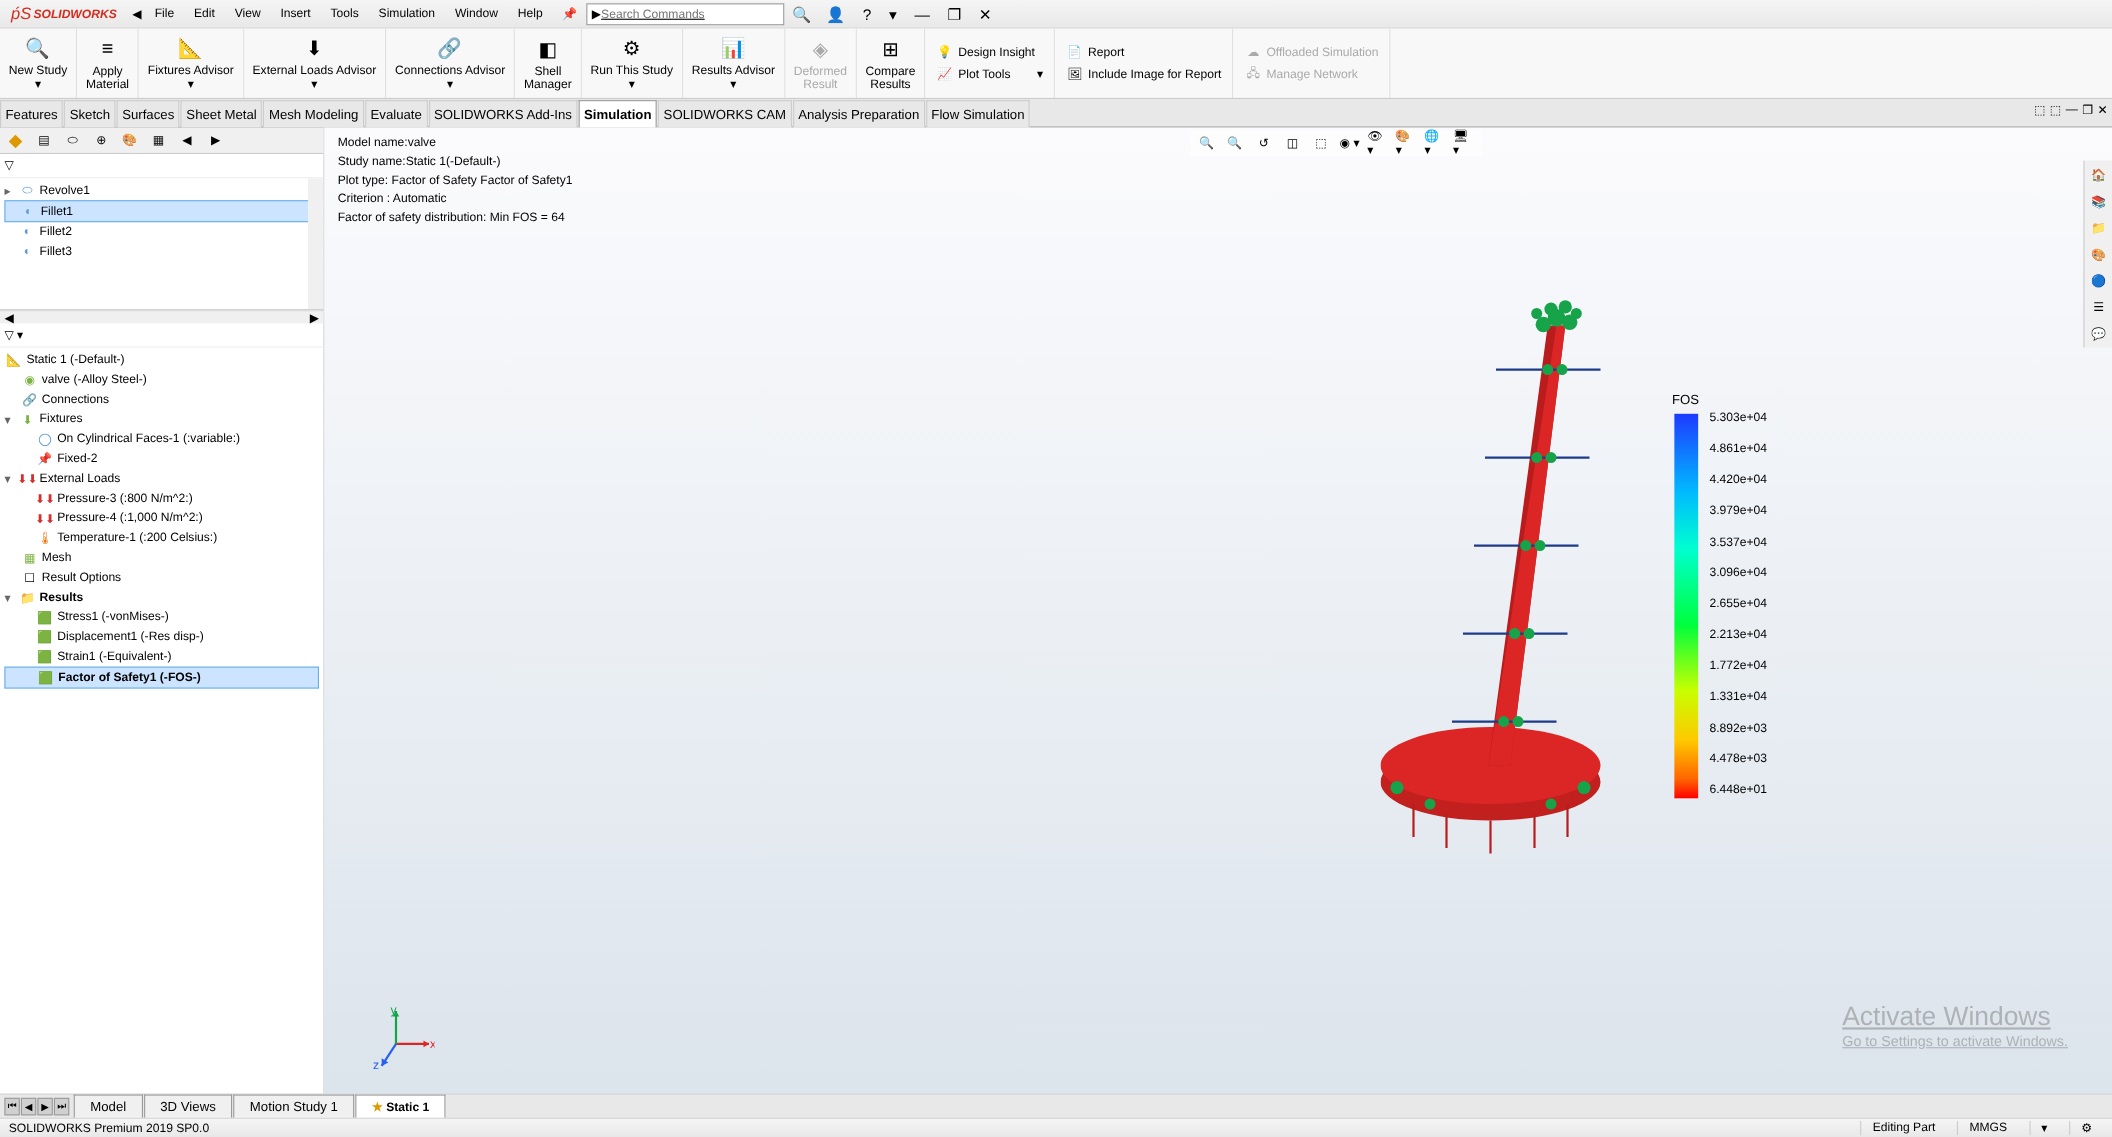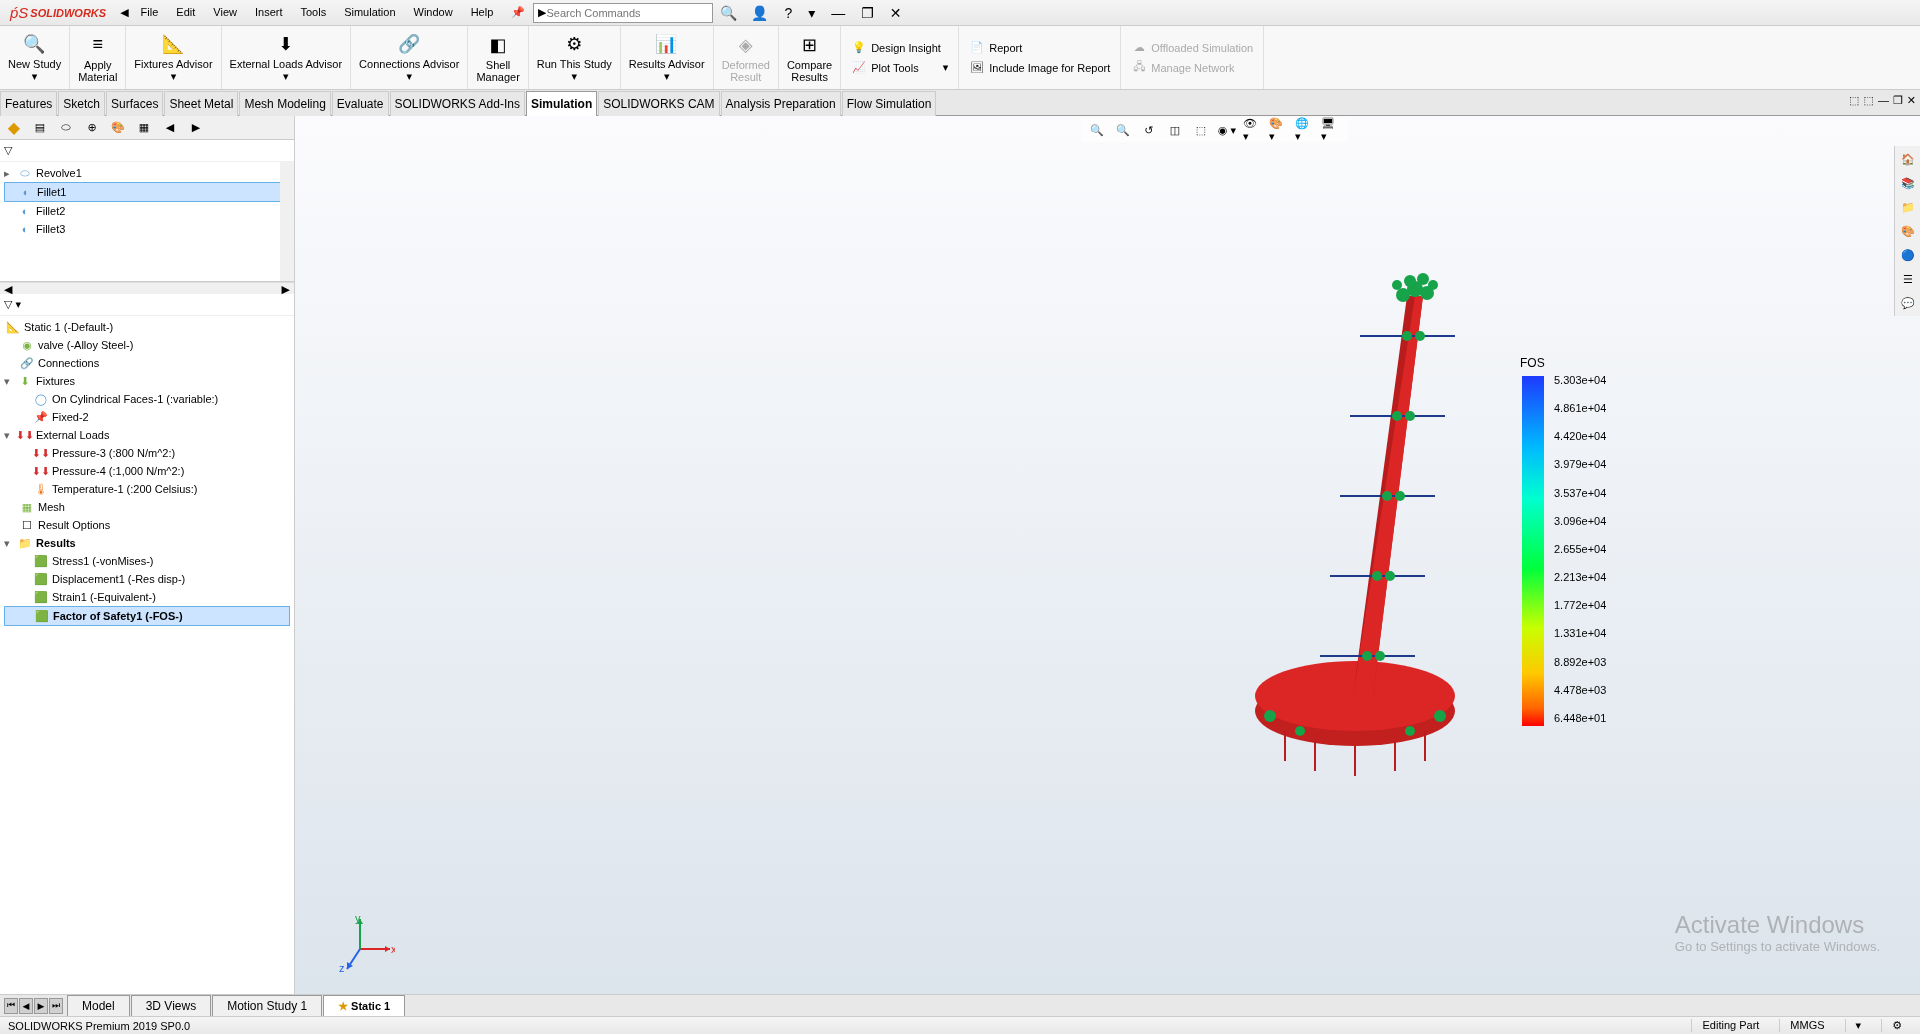--- a/index.html
+++ b/index.html
@@ -82,21 +82,21 @@
 .bottom-tab.active { background: #fff; font-weight: bold; }
 .bottom-tab .star { color: #d90; margin-right: 3px; }
 
 
 .status-bar { height: 18px; background: linear-gradient(#f5f5f5, #e8e8e8); display: flex; align-items: center; border-top: 1px solid #ccc; font-size: 11px; }
 .status-left { padding: 0 8px; }
 .status-right { margin-left: auto; display: flex; gap: 10px; padding: 0 8px; }
 .status-right span { border-left: 1px solid #ccc; padding: 0 10px; }
 
 
-.watermark { position: absolute; right: 40px; bottom: 40px; text-align: left; color: rgba(100,100,100,0.4); pointer-events: none; }
+.watermark { position: absolute; right: 40px; bottom: 40px; text-align: left; color: rgba(100,100,100,0.4); pointer-events: none; text-decoration: underline; }
 .watermark h1 { font-size: 24px; font-weight: 300; }
 .watermark p { font-size: 13px; }
 </style>
 </head>
 <body>
 
 <div class="title-bar">
   <div class="logo">
     <span class="logo-ds">ṕS</span>
     <span>SOLIDWORKS</span>
@@ -109,21 +109,21 @@
     <span class="menu-item">Insert</span>
     <span class="menu-item">Tools</span>
     <span class="menu-item">Simulation</span>
     <span class="menu-item">Window</span>
     <span class="menu-item">Help</span>
     <span class="menu-item">📌</span>
   </div>
   <div class="title-right">
     <div class="search-box">
       <span>▶</span>
-      <input style="border: none; outline: none; flex: 1 1 0%; font-size: 11px;" placeholder="Search Commands">
+      <input style="border: none; outline: none; flex: 1 1 0%; font-size: 11px; text-decoration: underline;" placeholder="Search Commands">
     </div>
     <span class="search-magnifier">🔍</span>
     <span class="window-btn">👤</span>
     <span class="window-btn">?</span>
     <span class="window-btn">▾</span>
     <span class="window-btn">—</span>
     <span class="window-btn">❐</span>
     <span class="window-btn">✕</span>
   </div>
 </div>
@@ -363,20 +363,27 @@
       <span class="view-tb-icon">↺</span>
       <span class="view-tb-icon">◫</span>
       <span class="view-tb-icon">⬚</span>
       <span class="view-tb-icon">◉ ▾</span>
       <span class="view-tb-icon">👁 ▾</span>
       <span class="view-tb-icon">🎨 ▾</span>
       <span class="view-tb-icon">🌐 ▾</span>
       <span class="view-tb-icon">🖥 ▾</span>
     </div>
 
+    <div class="study-info">
+      <div>Model name:valve</div>
+      <div>Study name:Static 1(-Default-)</div>
+      <div>Plot type: Factor of Safety Factor of Safety1</div>
+      <div>Criterion : Automatic</div>
+      <div>Factor of safety distribution: Min FOS = 64</div>
+    </div>
 
     <svg class="model-svg" width="260" height="530">
 
       <ellipse cx="100" cy="440" rx="100" ry="35" fill="#c21f1f"></ellipse>
       <ellipse cx="100" cy="425" rx="100" ry="35" fill="#dc2626"></ellipse>
 
       <g stroke="#b91c1c" stroke-width="2">
         <line x1="30" y1="460" x2="30" y2="490"></line>
           <line x1="60" y1="470" x2="60" y2="500"></line>
         <line x1="100" y1="475" x2="100" y2="505"></line>

